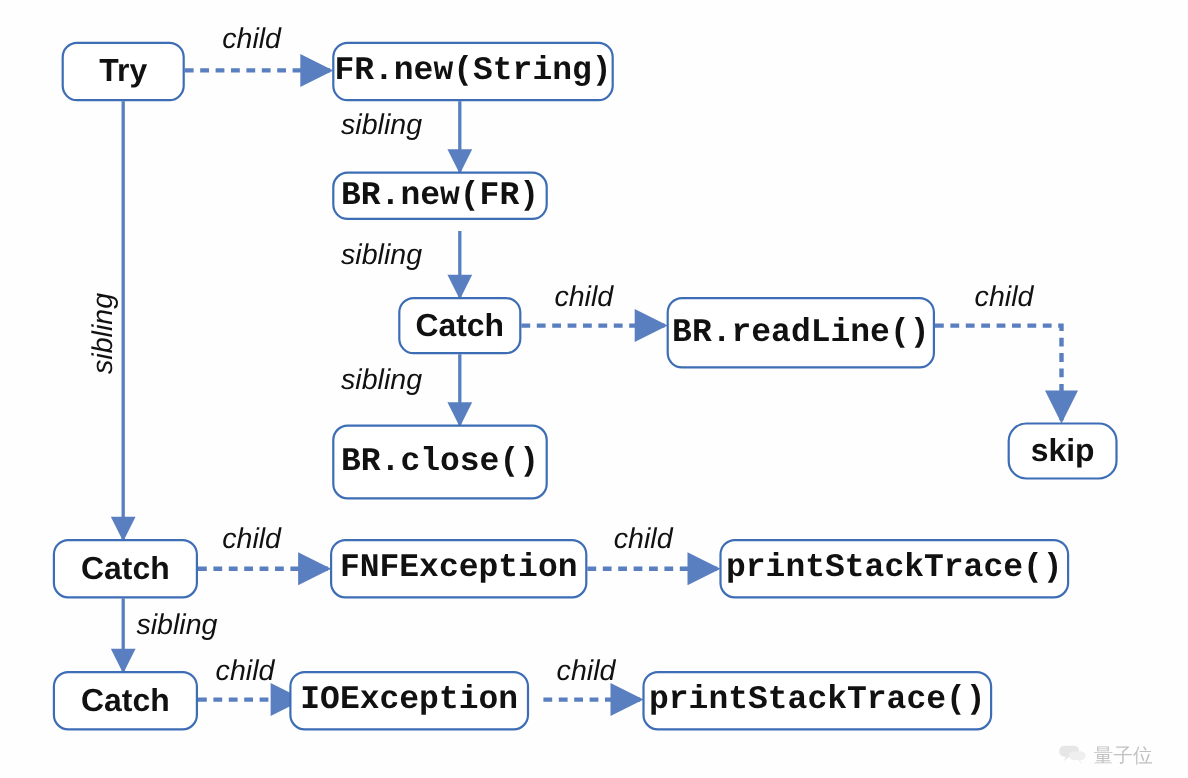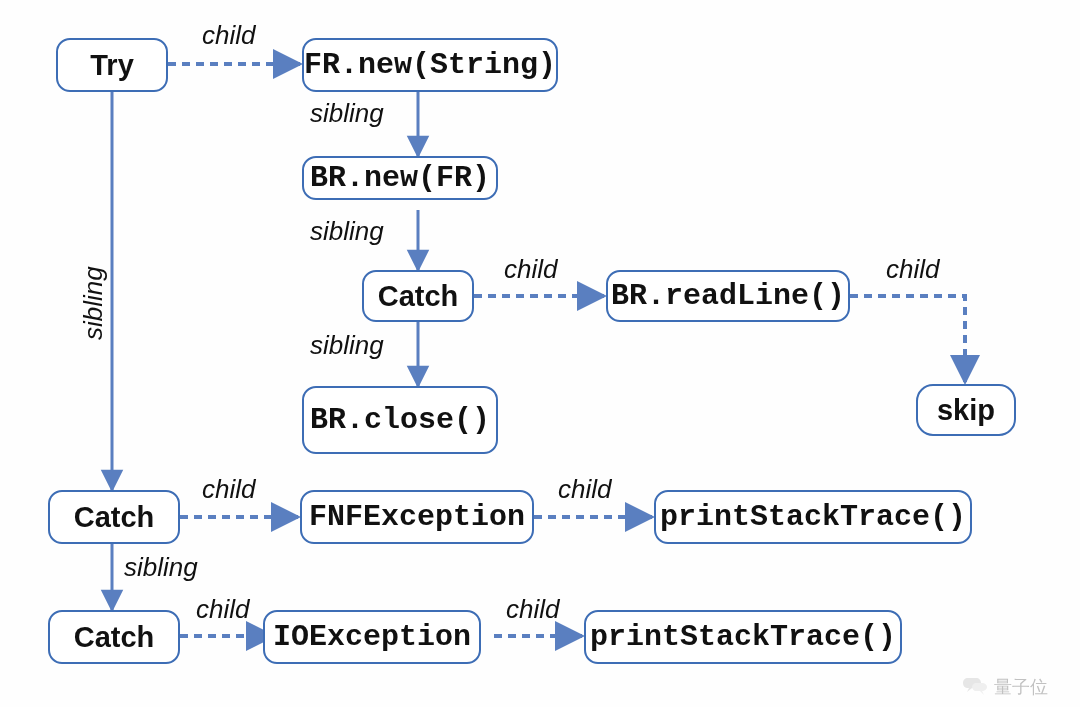--- a/index.html
+++ b/index.html
@@ -104,21 +104,21 @@
 
   <line x1="418" y1="210" x2="418" y2="270" stroke="#5a7fc0" stroke-width="3" marker-end="url(#arrow-solid)"></line>
 
   <line x1="418" y1="322" x2="418" y2="386" stroke="#5a7fc0" stroke-width="3" marker-end="url(#arrow-solid)"></line>
 </svg>
 
 <div class="node bold" style="left:56px; top:38px; width:112px; height:54px;">Try</div>
 <div class="node mono" style="left:302px; top:38px; width:256px; height:54px;">FR.new(String)</div>
 <div class="node mono" style="left:302px; top:156px; width:196px; height:44px;">BR.new(FR)</div>
 <div class="node bold" style="left:362px; top:270px; width:112px; height:52px;">Catch</div>
-<div class="node mono" style="left:606px; top:270px; width:244px; height:52px;">BR.readLine()</div>
+<div class="node mono" style="left:606px; top:270px; width:244px; height:65px;">BR.readLine()</div>
 <div class="node bold" style="left:916px; top:384px; width:100px; height:52px;border-radius:17px;">skip</div>
 <div class="node mono" style="left:302px; top:386px; width:196px; height:68px;">BR.close()</div>
 
 <div class="node bold" style="left:48px; top:490px; width:132px; height:54px;">Catch</div>
 <div class="node mono" style="left:300px; top:490px; width:234px; height:54px;">FNFException</div>
 <div class="node mono" style="left:654px; top:490px; width:318px; height:54px;">printStackTrace()</div>
 
 <div class="node bold" style="left:48px; top:610px; width:132px; height:54px;">Catch</div>
 <div class="node mono" style="left:263px; top:610px; width:218px; height:54px;">IOException</div>
 <div class="node mono" style="left:584px; top:610px; width:318px; height:54px;">printStackTrace()</div>

